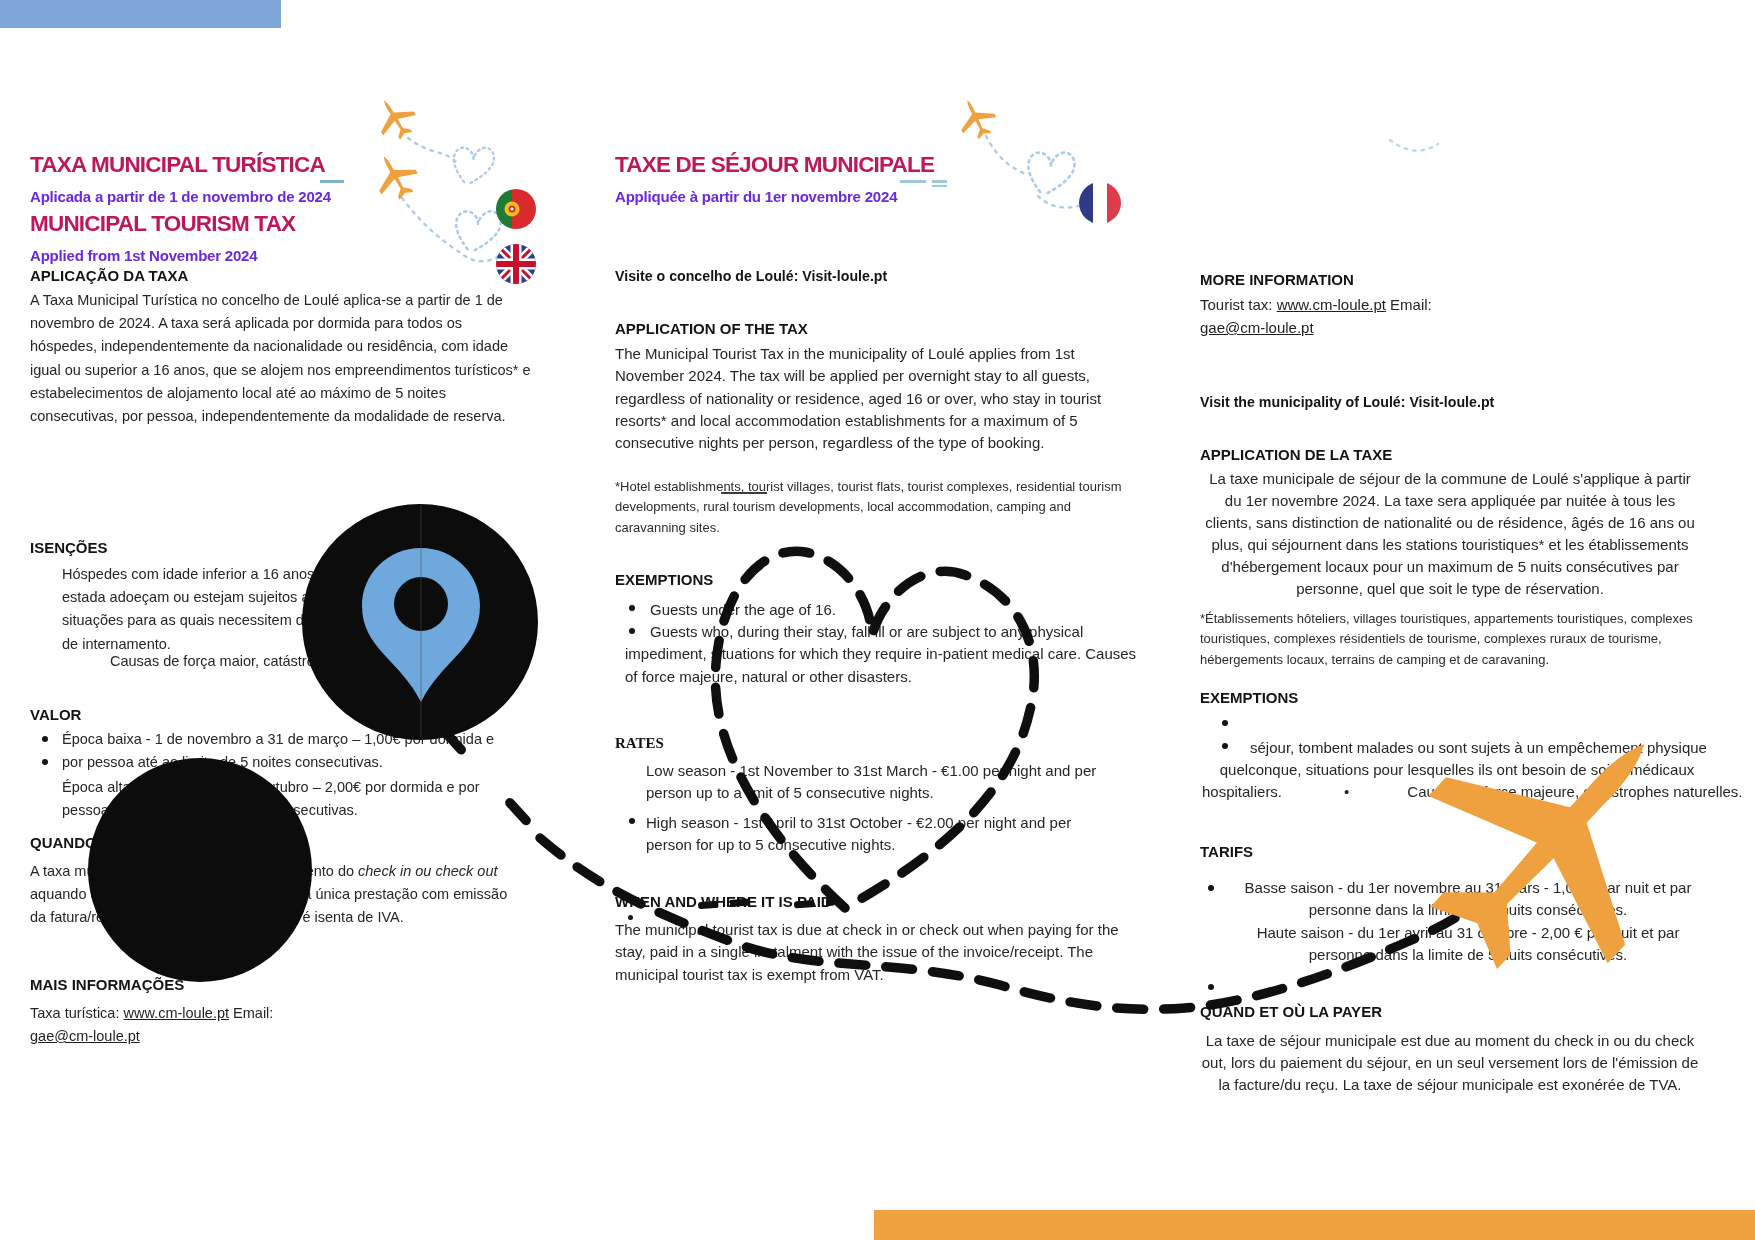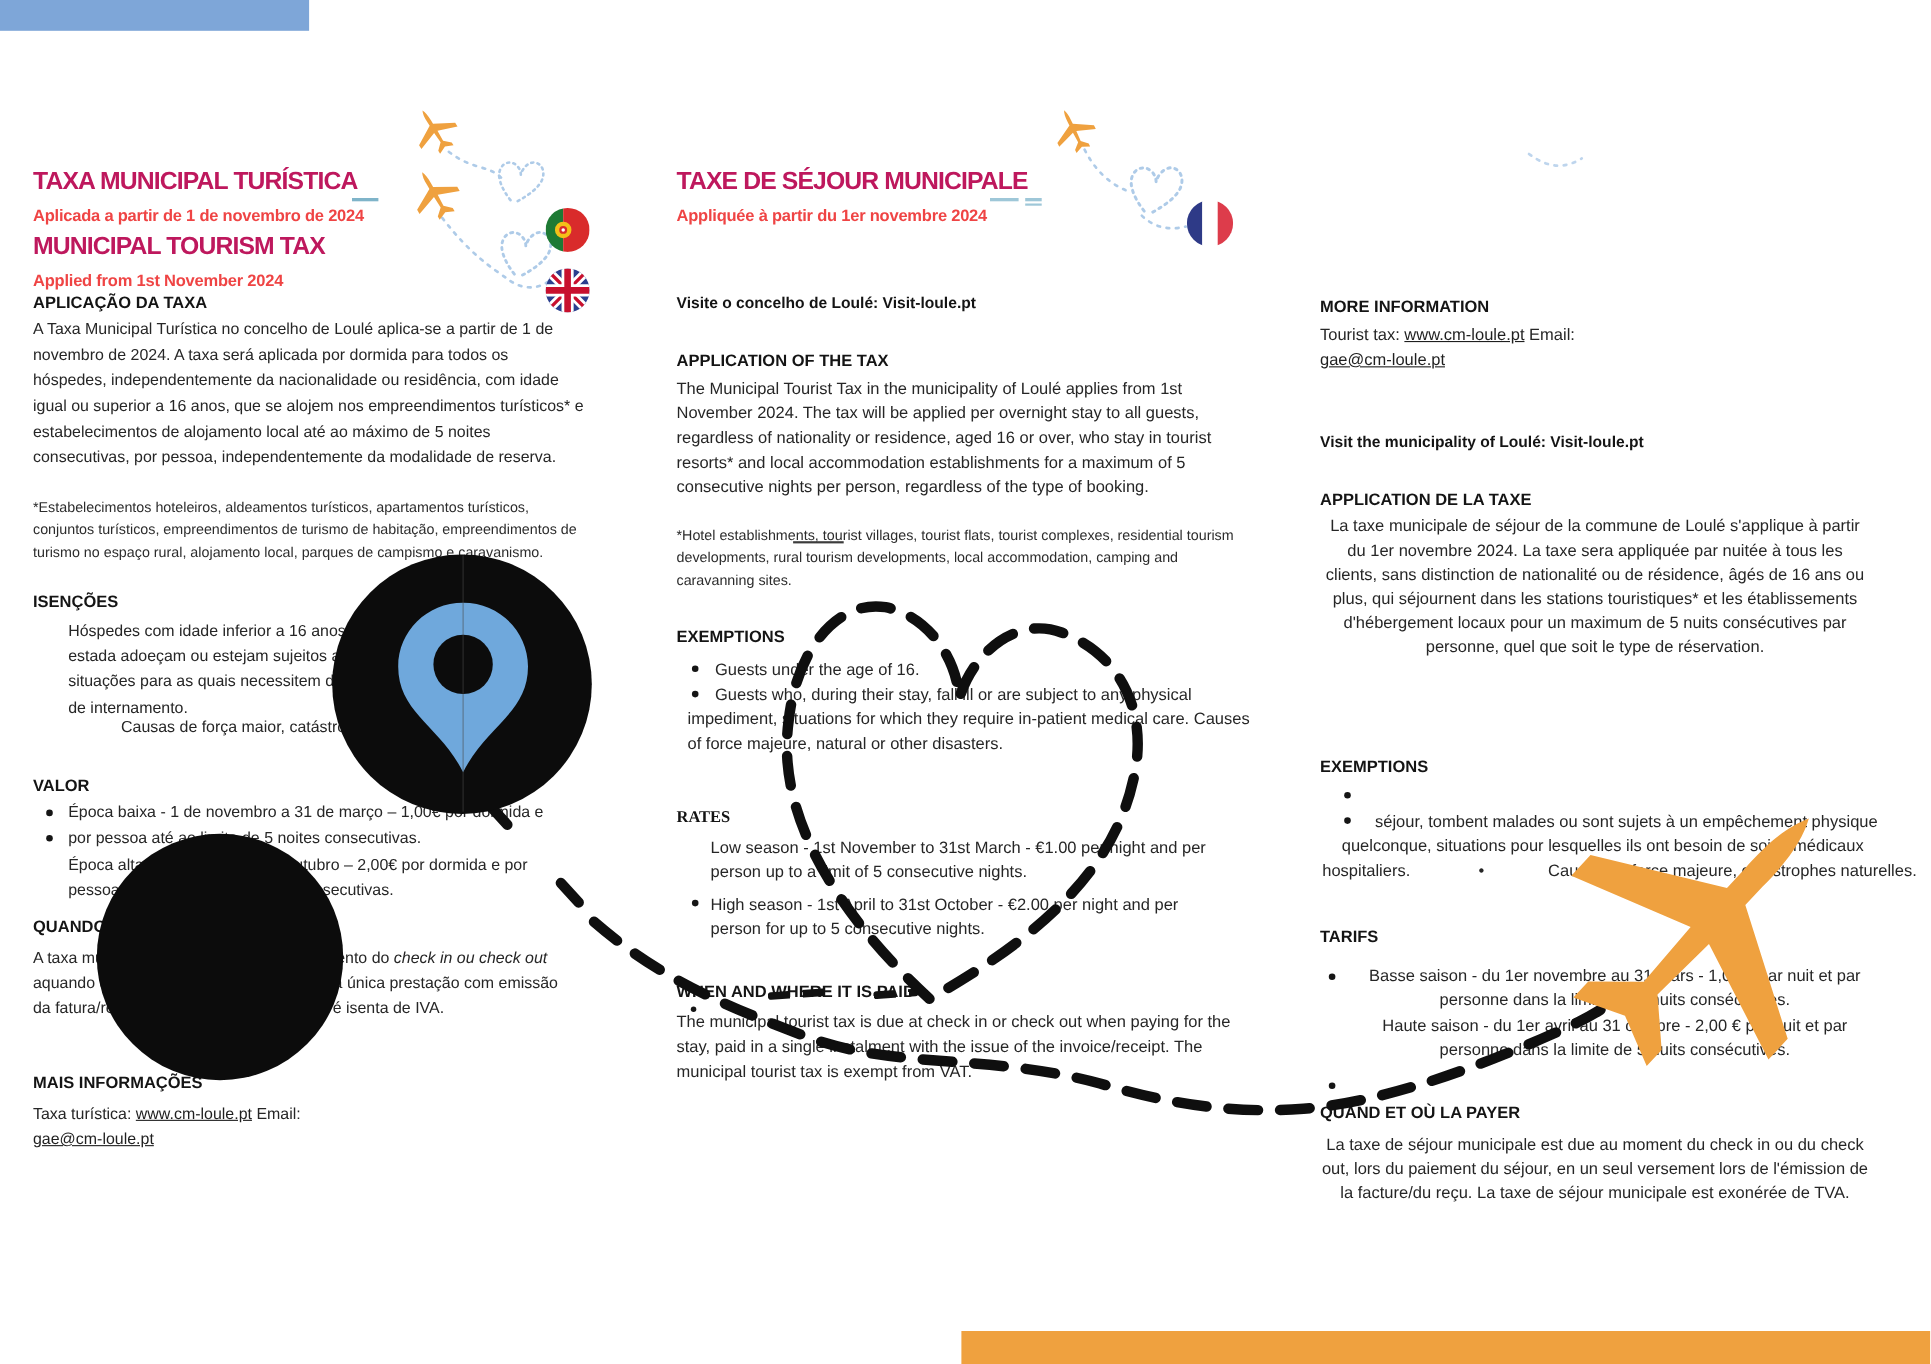--- a/index.html
+++ b/index.html
@@ -1,20 +1,20 @@
 <!DOCTYPE html>
 <html><head>
 <meta charset="utf-8">
 <style>
   html,body{margin:0;padding:0;background:#ffffff;}
   .page{position:relative;width:1755px;height:1240px;background:#ffffff;overflow:hidden;
         font-family:"Liberation Sans",sans-serif;color:#1f1f1f;}
   .abs{position:absolute;}
   .bigtitle{font-weight:700;font-size:22.5px;letter-spacing:-0.8px;color:#be185d;white-space:nowrap;}
-  .subtitle{font-weight:700;font-size:15px;letter-spacing:-0.2px;color:#ef4444;white-space:nowrap;}
+  .subtitle{font-weight:700;font-size:15px;letter-spacing:-0.2px;color:#6d28d9;white-space:nowrap;}
   .secheader{font-weight:700;font-size:15px;color:#141414;white-space:nowrap;}
   .boldline{font-weight:700;font-size:14.2px;color:#141414;white-space:nowrap;}
   .body-pt{font-size:14.5px;line-height:23.2px;color:#262626;}
   .body-md{font-size:15px;line-height:22.3px;color:#262626;}
   .body-rt{font-size:15px;line-height:21.9px;color:#262626;text-align:center;}
   .note-t{font-size:13px;line-height:20.3px;color:#2c2c2c;}
   .nowrap{white-space:nowrap;}
   .it{font-style:italic;}
   .lnk{text-decoration:underline;color:#1f1f1f;}
   .dot{position:absolute;width:6px;height:6px;border-radius:50%;background:#151515;}
@@ -37,21 +37,20 @@
   <div class="topbar"></div>
   <div class="bottombar"></div>
 
   <div class="abs txt bigtitle" style="left:30px;top:152px;">TAXA MUNICIPAL TURÍSTICA</div>
   <div class="abs txt subtitle" style="left:30px;top:188px;">Aplicada a partir de 1 de novembro de 2024</div>
   <div class="abs txt bigtitle" style="left:30px;top:211px;">MUNICIPAL TOURISM TAX</div>
   <div class="abs txt subtitle" style="left:30px;top:247px;">Applied from 1st November 2024</div>
 
   <div class="abs txt secheader" style="left:30px;top:267px;">APLICAÇÃO DA TAXA</div>
   <div class="abs txt body-pt" style="left:30px;top:289px;width:502px;">A Taxa Municipal Turística no concelho de Loulé aplica-se a partir de 1 de novembro de 2024. A taxa será aplicada por dormida para todos os hóspedes, independentemente da nacionalidade ou residência, com idade igual ou superior a 16 anos, que se alojem nos empreendimentos turísticos* e estabelecimentos de alojamento local até ao máximo de 5 noites consecutivas, por pessoa, independentemente da modalidade de reserva.</div>
-  <div class="abs txt note-t" style="left:30px;top:451px;width:496px;">*Estabelecimentos hoteleiros, aldeamentos turísticos, apartamentos turísticos, conjuntos turísticos, empreendimentos de turismo de habitação, empreendimentos de turismo no espaço rural, alojamento local, parques de campismo e caravanismo.</div>
 
   <div class="abs txt secheader" style="left:30px;top:539px;">ISENÇÕES</div>
   <div class="abs txt body-pt" style="left:62px;top:563px;width:445px;">Hóspedes com idade inferior a 16 anos. Hóspedes que durante a estada adoeçam ou estejam sujeitos a um impedimento físico, situações para as quais necessitem de cuidados médicos em regime de internamento.</div>
   <div class="abs txt body-pt nowrap" style="left:110px;top:650px;">Causas de força maior, catástrofes naturais ou outros desastres.</div>
 
   <div class="abs txt secheader" style="left:30px;top:706px;">VALOR</div>
   <span class="dot" style="left:42px;top:736px;"></span>
   <span class="dot" style="left:42px;top:759px;"></span>
   <div class="abs txt body-pt" style="left:62px;top:728px;width:455px;">Época baixa - 1 de novembro a 31 de março – 1,00€ por dormida e por pessoa até ao limite de 5 noites consecutivas.</div>
   <div class="abs txt body-pt" style="left:62px;top:776px;width:455px;">Época alta - 1 de abril a 31 de outubro – 2,00€ por dormida e por pessoa até ao limite de 5 noites consecutivas.</div>
@@ -87,20 +86,21 @@
   <div class="abs txt body-md" style="left:615px;top:919px;width:515px;">The municipal tourist tax is due at check in or check out when paying for the stay, paid in a single instalment with the issue of the invoice/receipt. The municipal tourist tax is exempt from VAT.</div>
 
   <div class="abs txt secheader" style="left:1200px;top:271px;">MORE INFORMATION</div>
   <div class="abs txt body-rt nowrap" style="left:1200px;top:294px;"><span>Tourist tax: </span><a class="lnk">www.cm-loule.pt</a><span> Email:</span></div>
   <div class="abs txt body-rt nowrap" style="left:1200px;top:317px;"><a class="lnk">gae@cm-loule.pt</a></div>
 
   <div class="abs txt boldline" style="left:1200px;top:394px;">Visit the municipality of Loulé: Visit-loule.pt</div>
 
   <div class="abs txt secheader" style="left:1200px;top:446px;">APPLICATION DE LA TAXE</div>
   <div class="abs txt body-rt" style="left:1200px;top:468px;width:500px;">La taxe municipale de séjour de la commune de Loulé s'applique à partir du 1er novembre 2024. La taxe sera appliquée par nuitée à tous les clients, sans distinction de nationalité ou de résidence, âgés de 16 ans ou plus, qui séjournent dans les stations touristiques* et les établissements d'hébergement locaux pour un maximum de 5 nuits consécutives par personne, quel que soit le type de réservation.</div>
+  <div class="abs txt note-t" style="left:1200px;top:609px;width:500px;">*Établissements hôteliers, villages touristiques, appartements touristiques, complexes touristiques, complexes résidentiels de tourisme, complexes ruraux de tourisme, hébergements locaux, terrains de camping et de caravaning.</div>
 
   <div class="abs txt secheader" style="left:1200px;top:689px;">EXEMPTIONS</div>
   <span class="dot" style="left:1222px;top:720px;"></span>
   <span class="dot" style="left:1222px;top:743px;"></span>
   <div class="abs txt body-rt" style="left:1202px;top:737px;width:510px;text-indent:43px;">séjour, tombent malades ou sont sujets à un empêchement physique quelconque, situations pour lesquelles ils ont besoin de soins médicaux</div>
   <div class="abs txt body-rt nowrap" style="left:1202px;top:781px;"><span>hospitaliers.</span><span style="margin-left:62px;">•</span><span style="margin-left:58px;">Causes de force majeure, catastrophes naturelles.</span></div>
 
   <div class="abs txt secheader" style="left:1200px;top:843px;">TARIFS</div>
   <span class="dot" style="left:1208px;top:885px;"></span>
   <div class="abs txt body-rt" style="left:1228px;top:877px;width:480px;">Basse saison - du 1er novembre au 31 mars - 1,00 € par nuit et par personne dans la limite de 5 nuits consécutives.</div>

